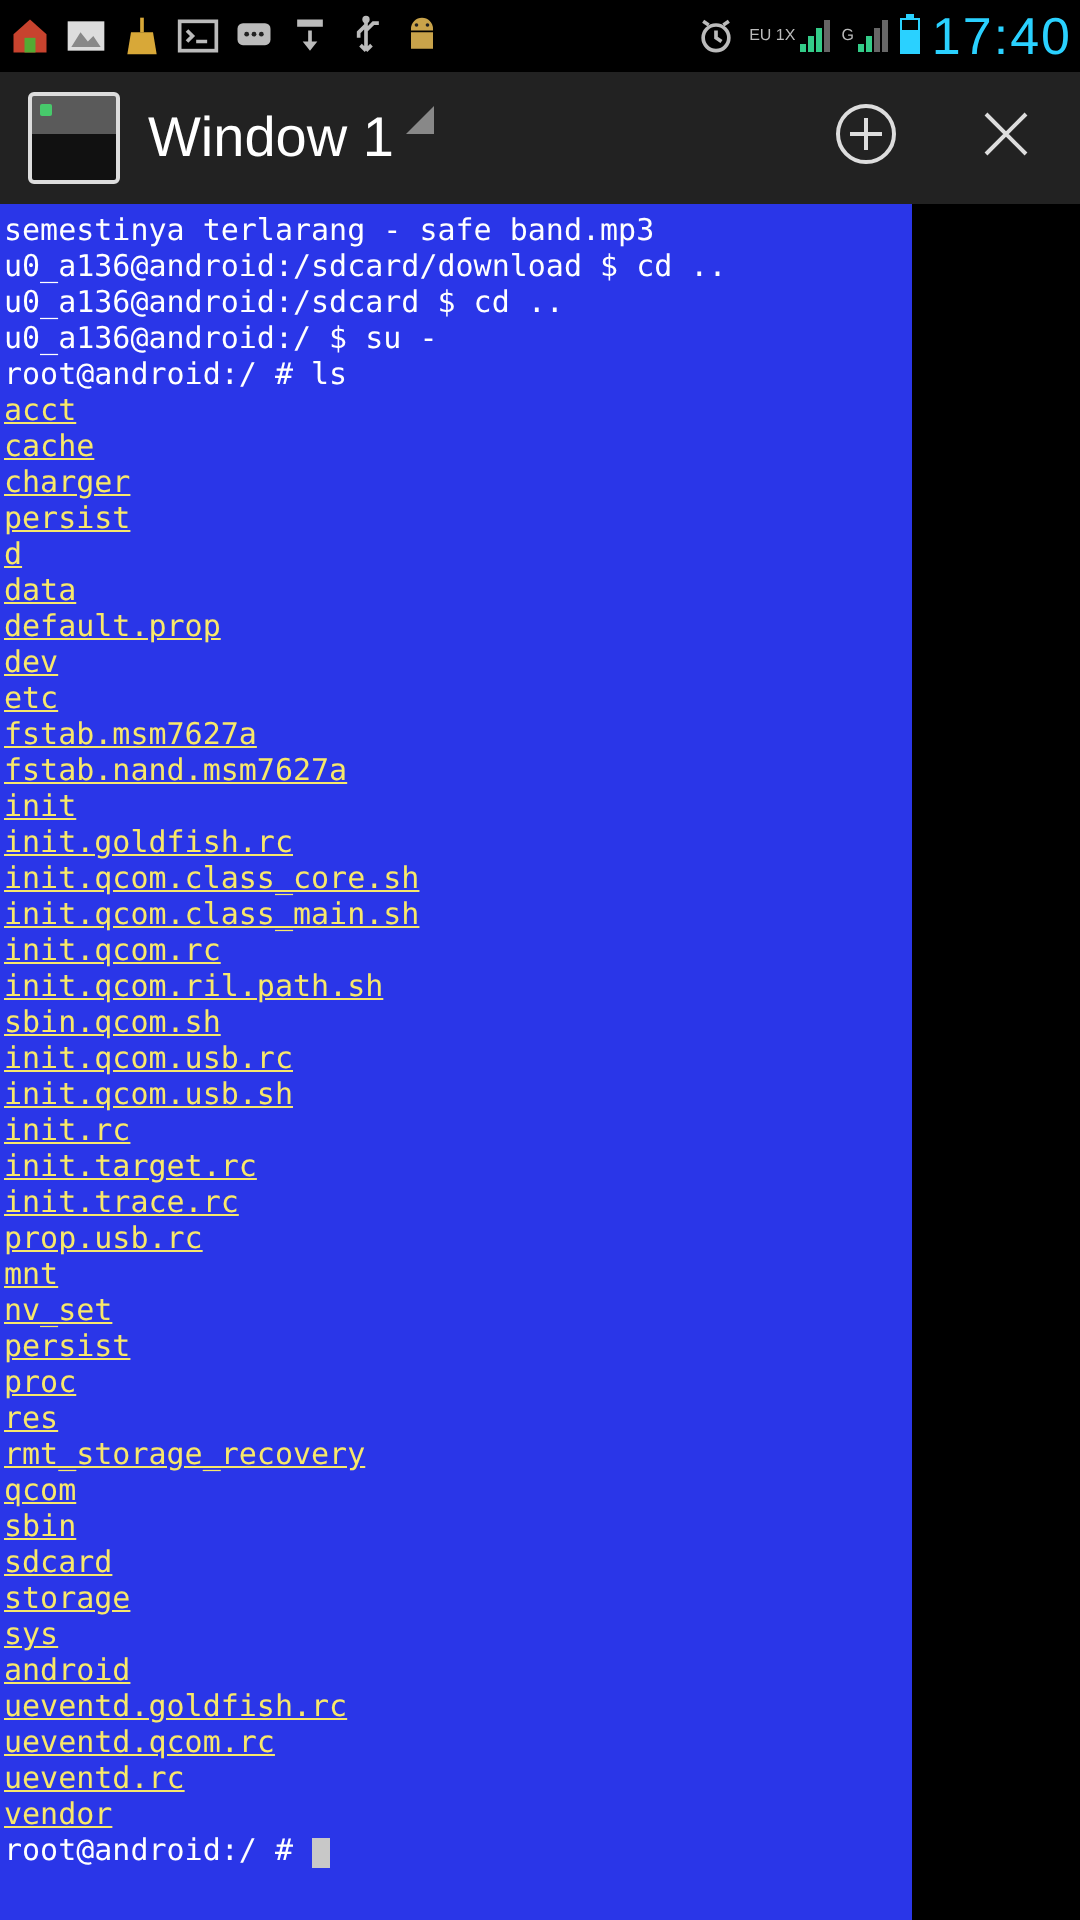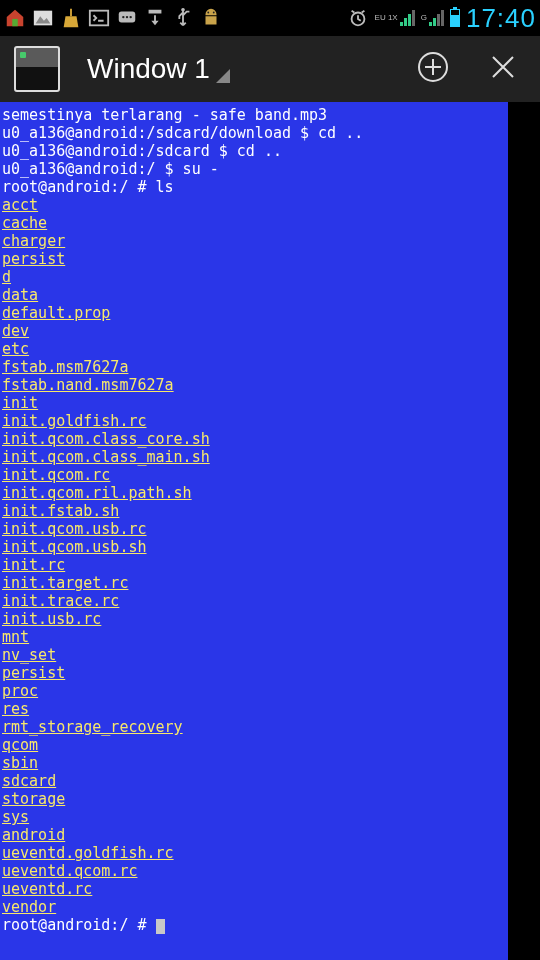--- a/index.html
+++ b/index.html
@@ -43,37 +43,36 @@
     position: absolute;
     left: 4px; top: 4px; width: 6px; height: 6px;
     background: #47c96b;
     border-radius: 1px;
   }
   .window-title {
     color: #fff;
     font-size: 28px;
     font-weight: 400;
     display: flex;
-    align-items: flex-end;
+    align-items: flex-start;
     gap: 6px;
-    margin-left: 13px;
   }
   .dropdown-triangle {
     width: 0; height: 0;
     border-left: 14px solid transparent;
     border-bottom: 14px solid #888;
     margin-bottom: 2px;
   }
   .app-bar-actions { margin-left: auto; display: flex; align-items: center; gap: 36px; padding-right: 6px; }
   .plus-icon, .close-icon { color: #ddd; }
   .plus-icon svg, .close-icon svg { width: 34px; height: 34px; stroke: #ddd; stroke-width: 2; fill: none; }
 
   
   .terminal {
-    width: 508px;
+    width: 456px;
     height: calc(960px - 36px - 66px);
     background: #2a36e8;
     color: #fff;
     font-family: "DejaVu Sans Mono", monospace;
     font-size: 15px;
     line-height: 18px;
     padding: 4px 2px;
     white-space: pre;
     overflow: hidden;
   }
@@ -223,27 +222,27 @@
 <span class="y">dev</span>
 <span class="y">etc</span>
 <span class="y">fstab.msm7627a</span>
 <span class="y">fstab.nand.msm7627a</span>
 <span class="y">init</span>
 <span class="y">init.goldfish.rc</span>
 <span class="y">init.qcom.class_core.sh</span>
 <span class="y">init.qcom.class_main.sh</span>
 <span class="y">init.qcom.rc</span>
 <span class="y">init.qcom.ril.path.sh</span>
-<span class="y">init.fstab.sh</span>
+<span class="y">sbin.qcom.sh</span>
 <span class="y">init.qcom.usb.rc</span>
 <span class="y">init.qcom.usb.sh</span>
 <span class="y">init.rc</span>
 <span class="y">init.target.rc</span>
 <span class="y">init.trace.rc</span>
-<span class="y">init.usb.rc</span>
+<span class="y">prop.usb.rc</span>
 <span class="y">mnt</span>
 <span class="y">nv_set</span>
 <span class="y">persist</span>
 <span class="y">proc</span>
 <span class="y">res</span>
 <span class="y">rmt_storage_recovery</span>
 <span class="y">qcom</span>
 <span class="y">sbin</span>
 <span class="y">sdcard</span>
 <span class="y">storage</span>

